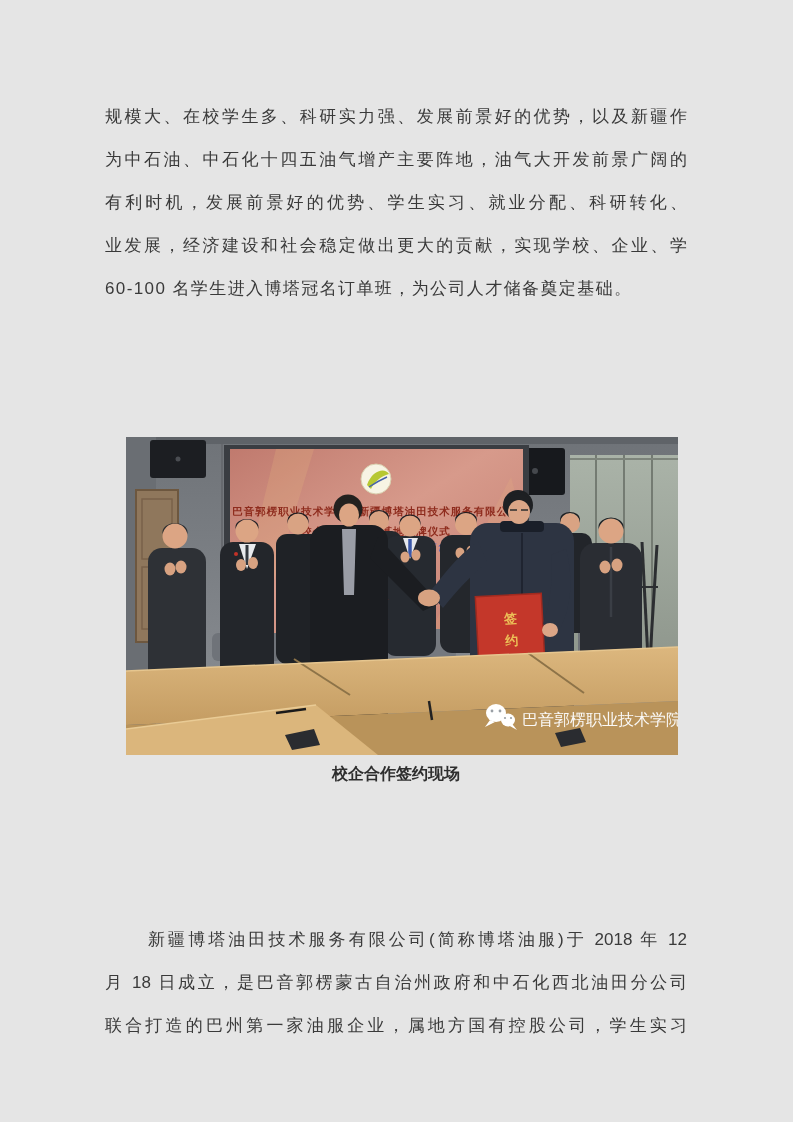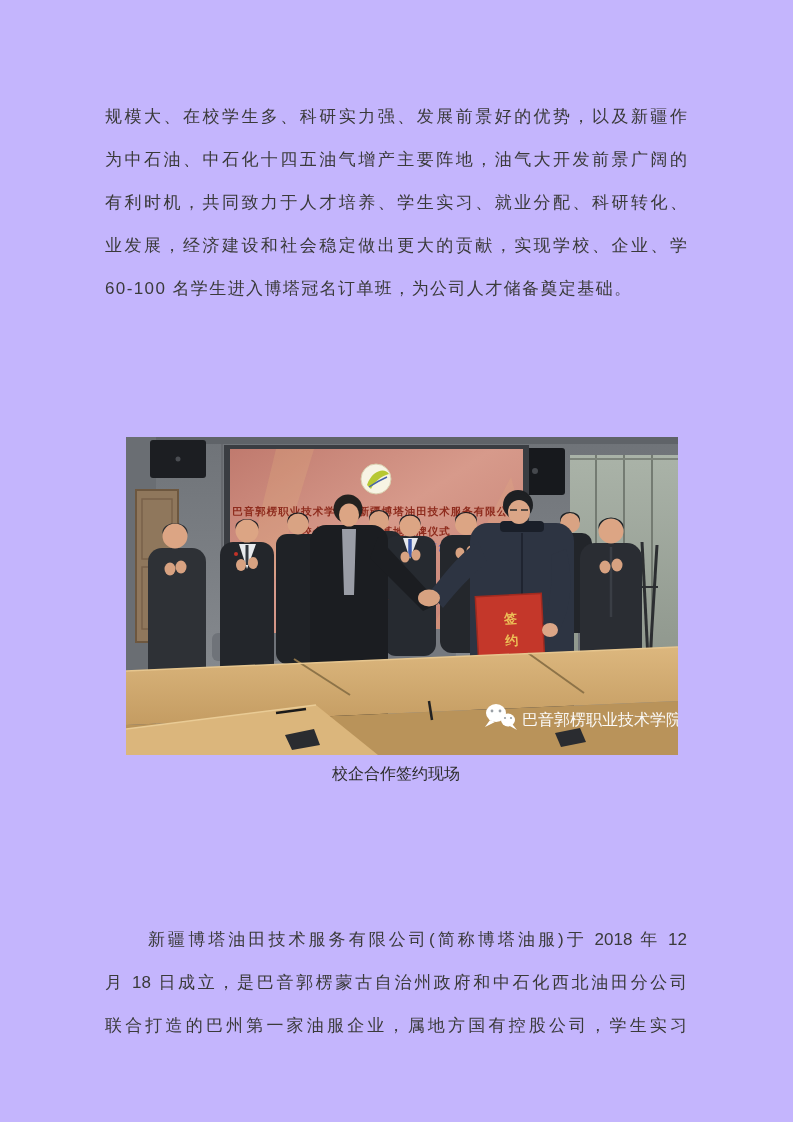--- a/index.html
+++ b/index.html
@@ -1,19 +1,19 @@
 <!DOCTYPE html>
 <html><head>
 <meta charset="utf-8">
 <style>
   html,body { margin:0; padding:0; background:#ffffff; }
   .page {
     position:relative;
     width:793px; height:1122px;
-    background:#c4b5fd;
+    background:#e5e5e5;
     overflow:hidden;
     font-family:"Liberation Sans","DejaVu Sans",sans-serif;
     color:#333333;
   }
   .para { position:absolute; left:105px; width:582px; }
   #para1 { top:95px; }
   #para2 { top:918px; }
   .line {
     font-size:17px;
     line-height:43px;
@@ -33,42 +33,42 @@
     left:126px; top:437px;
     width:552px; height:318px;
     margin:0; padding:0;
   }
   #photoFig svg { display:block; }
   #caption {
     position:absolute;
     left:105px; top:764px;
     width:582px;
     text-align:center;
-    font-weight:normal;
+    font-weight:bold;
     font-size:16px;
     color:#2e2e2e;
   }
   .wm-text {
     font-size:16px;
     fill:#fdfdfd;
     opacity:0.97;
   }
   .screen-title { font-size:10.5px; font-weight:bold; fill:#8e2b1d; letter-spacing:1px; }
   .screen-slogan { font-size:11px; font-style:italic; fill:#4a5ec2; letter-spacing:2px; }
   .folder-char { font-size:13px; font-weight:bold; fill:#ecbf57; }
 </style>
 </head>
 <body>
 
 <div class="page">
 
   <div class="para" id="para1">
     <div class="line">规模大、在校学生多、科研实力强、发展前景好的优势，以及新疆作</div>
     <div class="line">为中石油、中石化十四五油气增产主要阵地，油气大开发前景广阔的</div>
-    <div class="line">有利时机，共同致力于人才培养、学生实习、就业分配、科研转化、</div>
+    <div class="line">有利时机，发展前景好的优势、学生实习、就业分配、科研转化、</div>
     <div class="line">业发展，经济建设和社会稳定做出更大的贡献，实现学校、企业、学</div>
     <div class="line natural">60-100 名学生进入博塔冠名订单班，为公司人才储备奠定基础。</div>
   </div>
 
   <figure id="photoFig">
     <svg viewBox="0 0 552 318" width="552" height="318">
       <defs>
         <linearGradient id="wallG" x1="0" y1="0" x2="0" y2="1">
           <stop offset="0" stop-color="#6f7378"></stop>
           <stop offset="1" stop-color="#8d9196"></stop>

